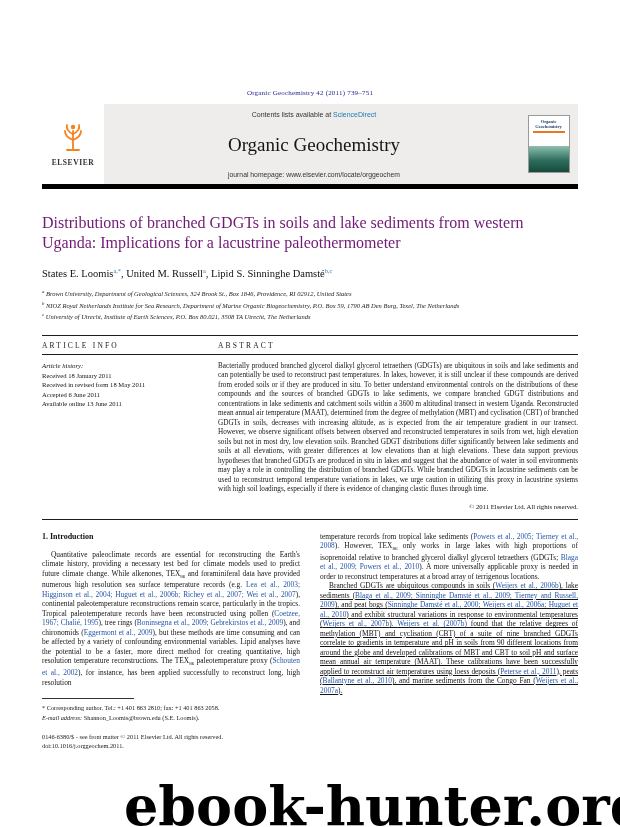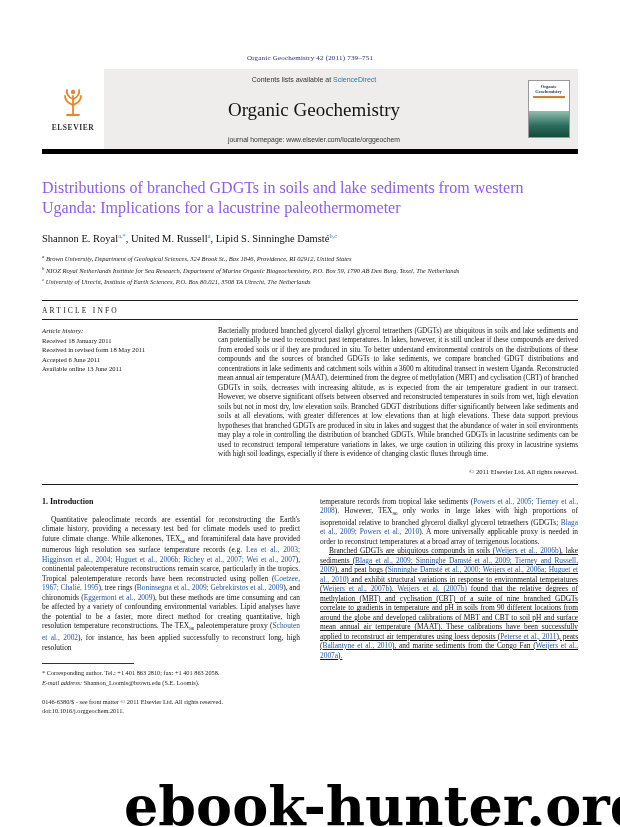--- a/index.html
+++ b/index.html
@@ -1,21 +1,21 @@
 <!DOCTYPE html>
 <html style="--citation-link: #2456a8; --masthead-text: #26268f; --sciencedirect: #1b7ab3; --elsevier-orange: #f58220; --header-bg: #efedeb;"><head>
 <meta charset="utf-8">
 <style>
   * { margin:0; padding:0; box-sizing:border-box; }
   html,body { width:620px; }
   body {
     width:620px; height:827px; position:relative; overflow:hidden;
     background:#ffffff; font-family:"Liberation Serif", serif; color:#111;
   }
-  .content { padding:0 42px; position:relative; z-index:1; }
+  .content { padding:0 42px; position:relative; z-index:1;margin-top:35px; }
 
   .citation { padding-top:54px; text-align:center; font-size:7px;
     color:var(--masthead-text,#26268f); letter-spacing:.2px; }
 
   .masthead-box { margin-top:7px; display:flex; background:var(--header-bg,#efedeb); height:80px; }
   .logo-panel { width:62px; background:#fff; display:flex; flex-direction:column;
     align-items:center; justify-content:center; gap:2px;text-align:center; }
   .elsevier-word { font-size:7.5px; letter-spacing:.6px; color:#2f2f2f; font-weight:bold; }
   .head-center { flex:1; display:flex; flex-direction:column; justify-content:space-between;
     padding:7px 2px 6px; text-align:center; }
@@ -27,21 +27,21 @@
   .cover-panel { width:54px; display:flex; align-items:center; justify-content:center; padding-right:5px; }
   .cover { width:42px; height:58px; background:#fff; border:1px solid #9a9a9a;
     display:flex; flex-direction:column; overflow:hidden; }
   .cover-title { font-size:4.5px; font-weight:bold; color:#1f3b6e; text-align:center;
     padding-top:3px; line-height:1.15; }
   .cover-rule { height:2px; background:#e87722; margin:2px 4px 0; }
   .cover-art { margin-top:auto; height:26px;
     background:linear-gradient(180deg,#8fc0ae,#2e6e5e 55%,#16493c); }
   .black-bar { height:5px; background:#000; }
 
-  .article-title { margin-top:24px; font-size:16px; line-height:1.28; color:#8b5cf6; }
+  .article-title { margin-top:24px; font-size:16px; line-height:1.28; color:#701a75; }
   .authors { margin-top:13px; font-size:10.5px; color:#101010; }
   .authors sup { font-size:6.3px; color:#2b7bb9; }
   .affils { margin-top:9px; }
   .affil { font-size:6.5px; font-style:italic; line-height:1.55; color:#222; }
   .affil sup { font-size:4.8px; }
 
   .hr { border-top:1px solid #1c1c1c; height:0; }
   .info-section { margin-top:13px; }
   .grid2 { display:grid; grid-template-columns:156px 1fr; column-gap:20px;font-family:Liberation Serif, serif; }
   .block-heading { font-size:7.5px; letter-spacing:2.2px; color:#1a1a1a; padding:4.5px 0 4px; }
@@ -108,33 +108,34 @@
         <div class="cover-rule"></div>
         <div class="cover-art"></div>
       </div>
     </div>
   </div>
   <div class="black-bar"></div>
 
   <div class="article-title">Distributions of branched GDGTs in soils and lake sediments from western Uganda: Implications for a lacustrine paleothermometer</div>
 
   <div class="authors">
-    <span><span></span><span>Shannon E. Royal</span><sup>a,*</sup></span><span><span>, </span><span>United M. Russell</span><sup>a</sup></span><span><span>, </span><span>Lipid S. Sinninghe Damsté</span><sup>b,c</sup></span>
+    <span><span></span><span>States E. Loomis</span><sup>a,*</sup></span><span><span>, </span><span>United M. Russell</span><sup>a</sup></span><span><span>, </span><span>Lipid S. Sinninghe Damsté</span><sup>b,c</sup></span>
   </div>
 
   <div class="affils">
     <div class="affil"><sup>a</sup> <span>Brown University, Department of Geological Sciences, 324 Brook St., Box 1846, Providence, RI 02912, United States</span></div>
     <div class="affil"><sup>b</sup> <span>NIOZ Royal Netherlands Institute for Sea Research, Department of Marine Organic Biogeochemistry, P.O. Box 59, 1790 AB Den Burg, Texel, The Netherlands</span></div>
     <div class="affil"><sup>c</sup> <span>University of Utrecht, Institute of Earth Sciences, P.O. Box 80.021, 3508 TA Utrecht, The Netherlands</span></div>
   </div>
 
   <div class="info-section">
     <div class="hr"></div>
     <div class="grid2">
       <div class="block-heading">ARTICLE INFO</div>
+      <div class="block-heading">ABSTRACT</div>
     </div>
     <div class="hr"></div>
     <div class="grid2 content-row">
       <div>
         <div class="history-label">Article history:</div>
         <div class="history-line">Received 18 January 2011</div>
         <div class="history-line">Received in revised form 18 May 2011</div>
         <div class="history-line">Accepted 6 June 2011</div>
         <div class="history-line">Available online 13 June 2011</div>
       </div>

